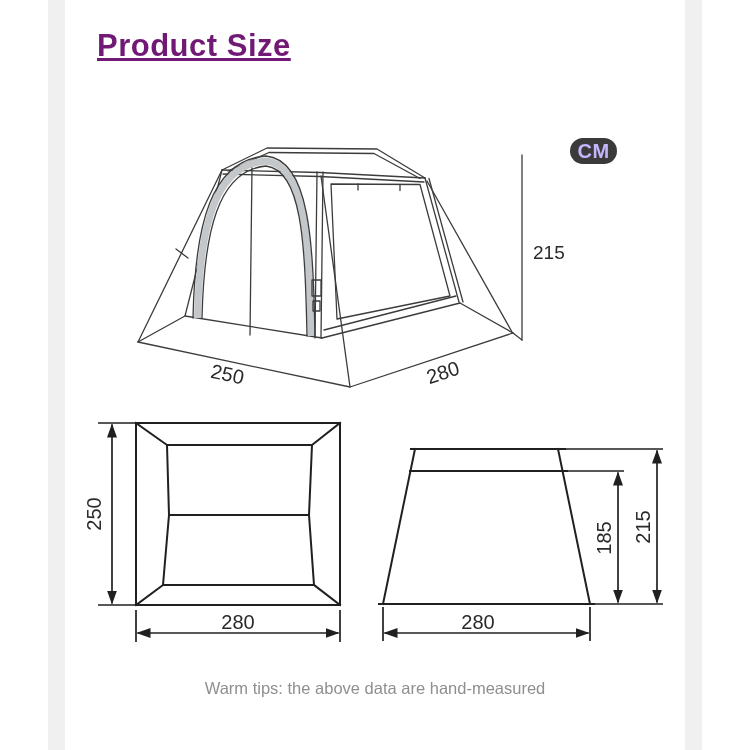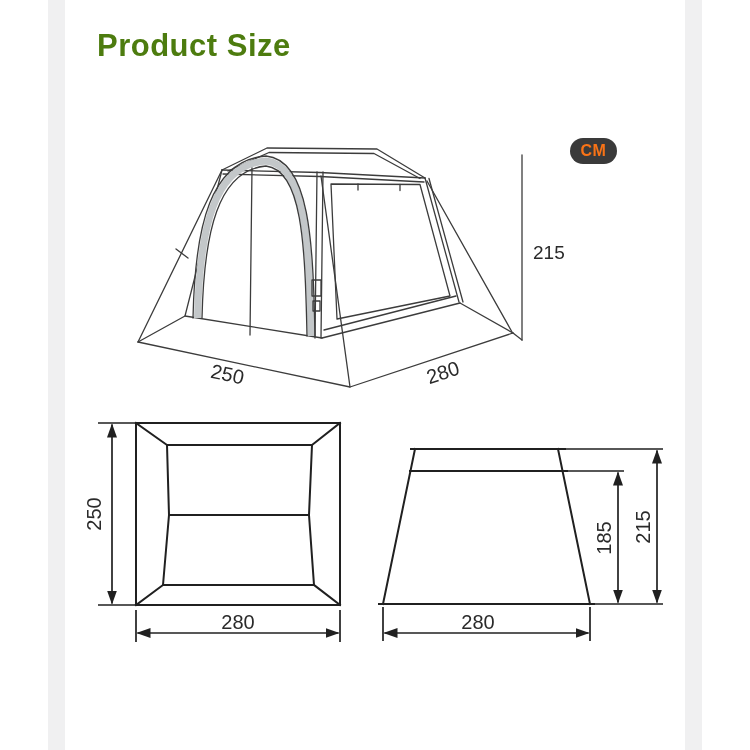--- a/index.html
+++ b/index.html
@@ -5,25 +5,25 @@
   html,body{margin:0;padding:0;}
   body{
     width:750px;height:750px;position:relative;background:#ffffff;
     font-family:"Liberation Sans","DejaVu Sans",sans-serif;overflow:hidden;
   }
   .page-edge{position:absolute;top:0;height:750px;width:17px;background:#f0f0f1;}
   .page-edge.left{left:48px;}
   .page-edge.right{left:685px;}
   .title{
     position:absolute;left:97px;top:28px;font-size:31px;font-weight:700;
-    color:#4d7c0f;letter-spacing:0.5px;
+    color:#701a75;letter-spacing:0.5px;text-decoration:underline;
   }
   .cm-badge{
     position:absolute;left:570px;top:138px;width:47px;height:26px;
-    background:#3a3a3a;border-radius:13px;color:#f97316;font-size:16px;
+    background:#3a3a3a;border-radius:13px;color:#c4b5fd;font-size:20px;
     font-weight:700;text-align:center;line-height:26px;letter-spacing:0.5px;
   }
   .tips{
     position:absolute;left:0;top:677px;width:750px;text-align:center;
     color:#8f8f8f;font-size:16.5px;line-height:22px;
   }
   svg.art{position:absolute;left:0;top:0;}
   .thin{stroke:#3c3c3c;stroke-width:1.3;fill:none;stroke-linejoin:round;stroke-linecap:round;}
   .arch-band{stroke:#c3c7c9;stroke-width:7;fill:none;}
   .draw{stroke:#202020;stroke-width:2;fill:none;stroke-linejoin:miter;stroke-linecap:square;}
@@ -110,13 +110,14 @@
     <line class="dim" x1="618" y1="472.5" x2="618" y2="602.5" marker-start="url(#arr)" marker-end="url(#arr)"></line>
     <text class="dimtxt" text-anchor="middle" transform="translate(611,538) rotate(-90)">185</text>
     <line class="dim" x1="657" y1="450.5" x2="657" y2="602.5" marker-start="url(#arr)" marker-end="url(#arr)"></line>
     <text class="dimtxt" text-anchor="middle" transform="translate(650,527) rotate(-90)">215</text>
     <line class="dim" x1="384.5" y1="633" x2="588.5" y2="633" marker-start="url(#arr)" marker-end="url(#arr)"></line>
     <text class="dimtxt" text-anchor="middle" x="478" y="629">280</text>
   </g>
 </svg>
 
 <div class="tips">
+  <div>Warm tips: the above data are hand-measured</div>
 </div>
 
 </body></html>

